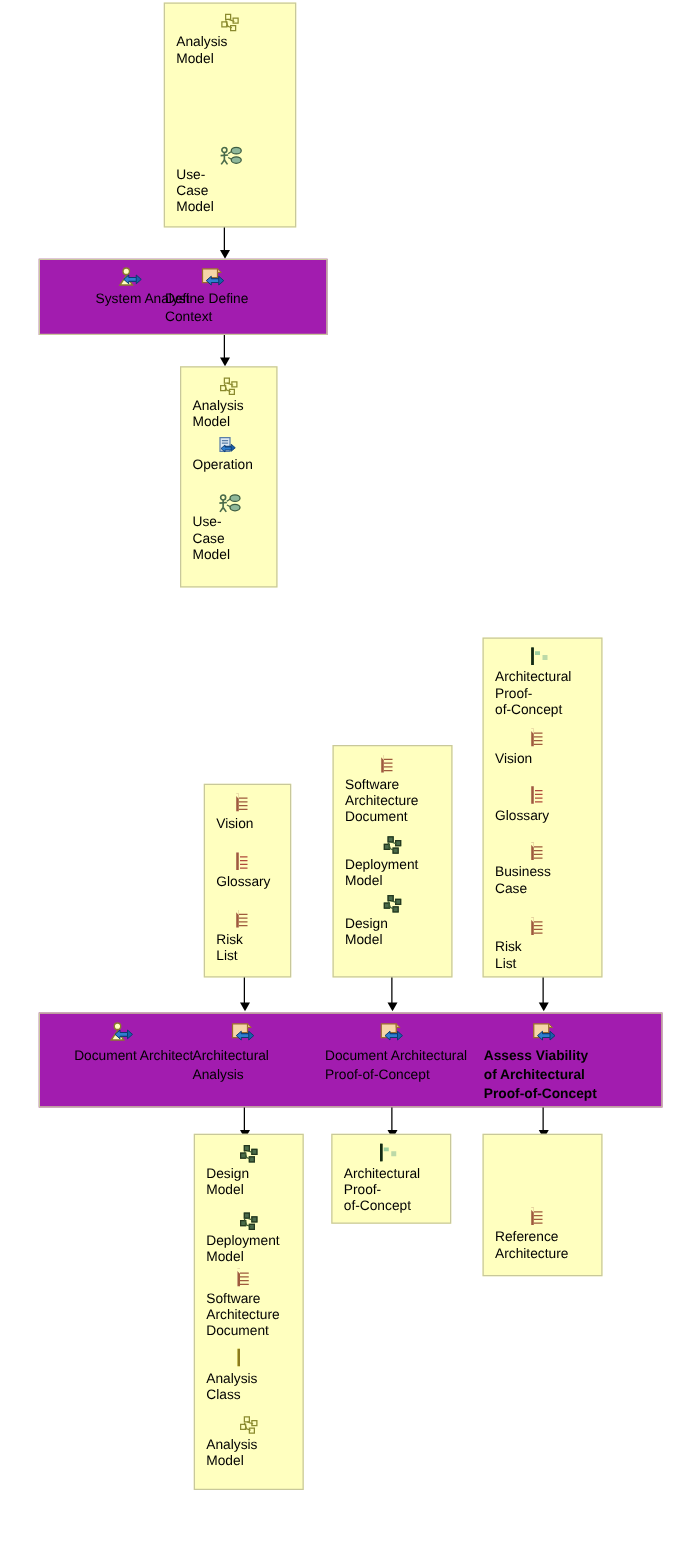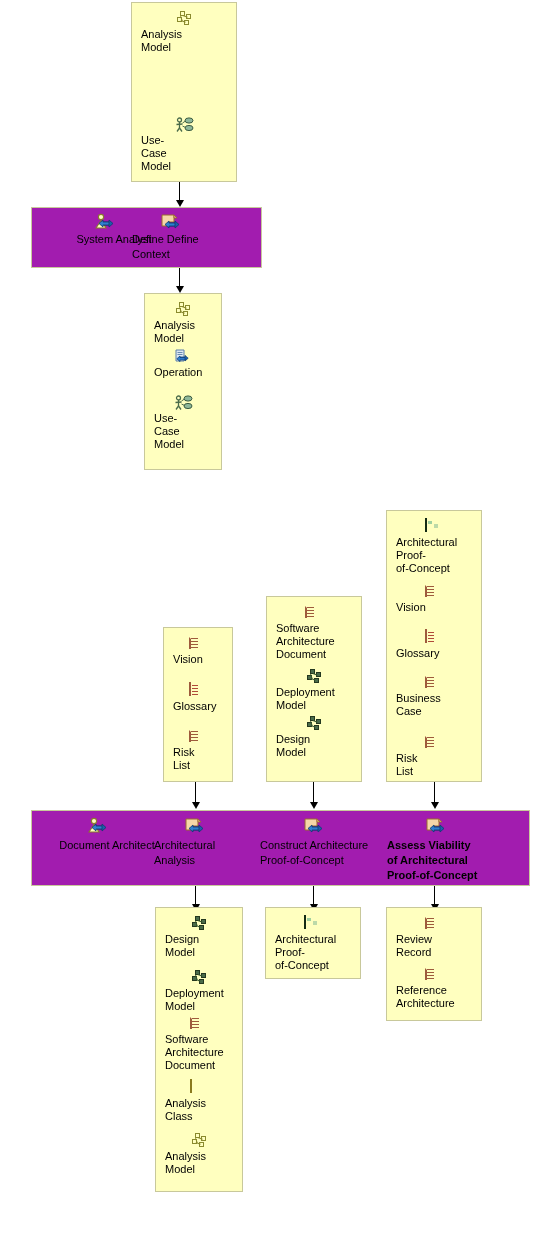--- a/index.html
+++ b/index.html
@@ -330,21 +330,21 @@
 
     <div class="node" style="left:228px;top:6px;">
       <span class="node-icon" style="left:43px;top:0px;">
         <svg width="22" height="18" viewBox="0 0 22 18">
           <path d="M2 2 L14 2 L14 9 L9 9 L9 13 L2 13 Z" fill="#f5d6a8" stroke="#9a6b2f" stroke-width="1"></path>
           <path d="M14 2 L17 5 L14 5 Z" fill="#e5bd85" stroke="#9a6b2f" stroke-width="0.8"></path>
           <path d="M9 10 l6 0 0 -2 4 3.5 -4 3.5 0 -2 -6 0 z" fill="#1b5faa" stroke="#0d3a70" stroke-width="0.8"></path>
           <path d="M15 16 l-6 0 0 2 -4 -3.5 4 -3.5 0 2 6 0 z" fill="#2f7fd0" stroke="#0d3a70" stroke-width="0.8" transform="translate(0,-3)"></path>
         </svg>
       </span>
-      <span class="node-label" style="left:0px;top:21px;width:140px;">Construct Architecture
+      <span class="node-label" style="left:0px;top:21px;width:140px;">Document Architectural
 Proof-of-Concept</span>
     </div>
 
     <div class="node" style="left:355px;top:6px;">
       <span class="node-icon" style="left:38px;top:0px;">
         <svg width="22" height="18" viewBox="0 0 22 18">
           <path d="M2 2 L14 2 L14 9 L9 9 L9 13 L2 13 Z" fill="#f5d6a8" stroke="#9a6b2f" stroke-width="1"></path>
           <path d="M14 2 L17 5 L14 5 Z" fill="#e5bd85" stroke="#9a6b2f" stroke-width="0.8"></path>
           <path d="M9 10 l6 0 0 -2 4 3.5 -4 3.5 0 -2 -6 0 z" fill="#1b5faa" stroke="#0d3a70" stroke-width="0.8"></path>
           <path d="M15 16 l-6 0 0 2 -4 -3.5 4 -3.5 0 2 6 0 z" fill="#2f7fd0" stroke="#0d3a70" stroke-width="0.8" transform="translate(0,-3)"></path>
@@ -427,25 +427,20 @@
   <div class="art-box" style="left:265px;top:907px;width:96px;height:72px;">
     <div class="art" style="top:8px;">
       <span class="art-icon"><span class="i-poc"></span></span>
       <span class="art-label">Architectural
 Proof-
 of-Concept</span>
     </div>
   </div>
 
   <div class="art-box" style="left:386px;top:907px;width:96px;height:114px;">
-    <div class="art" style="top:8px;">
-      <span class="art-icon"><span class="i-doc"></span></span>
-      <span class="art-label">Review
-Record</span>
-    </div>
     <div class="art" style="top:59px;">
       <span class="art-icon"><span class="i-doc"></span></span>
       <span class="art-label">Reference
 Architecture</span>
     </div>
   </div>
 
 </div>
 
 </body></html>

